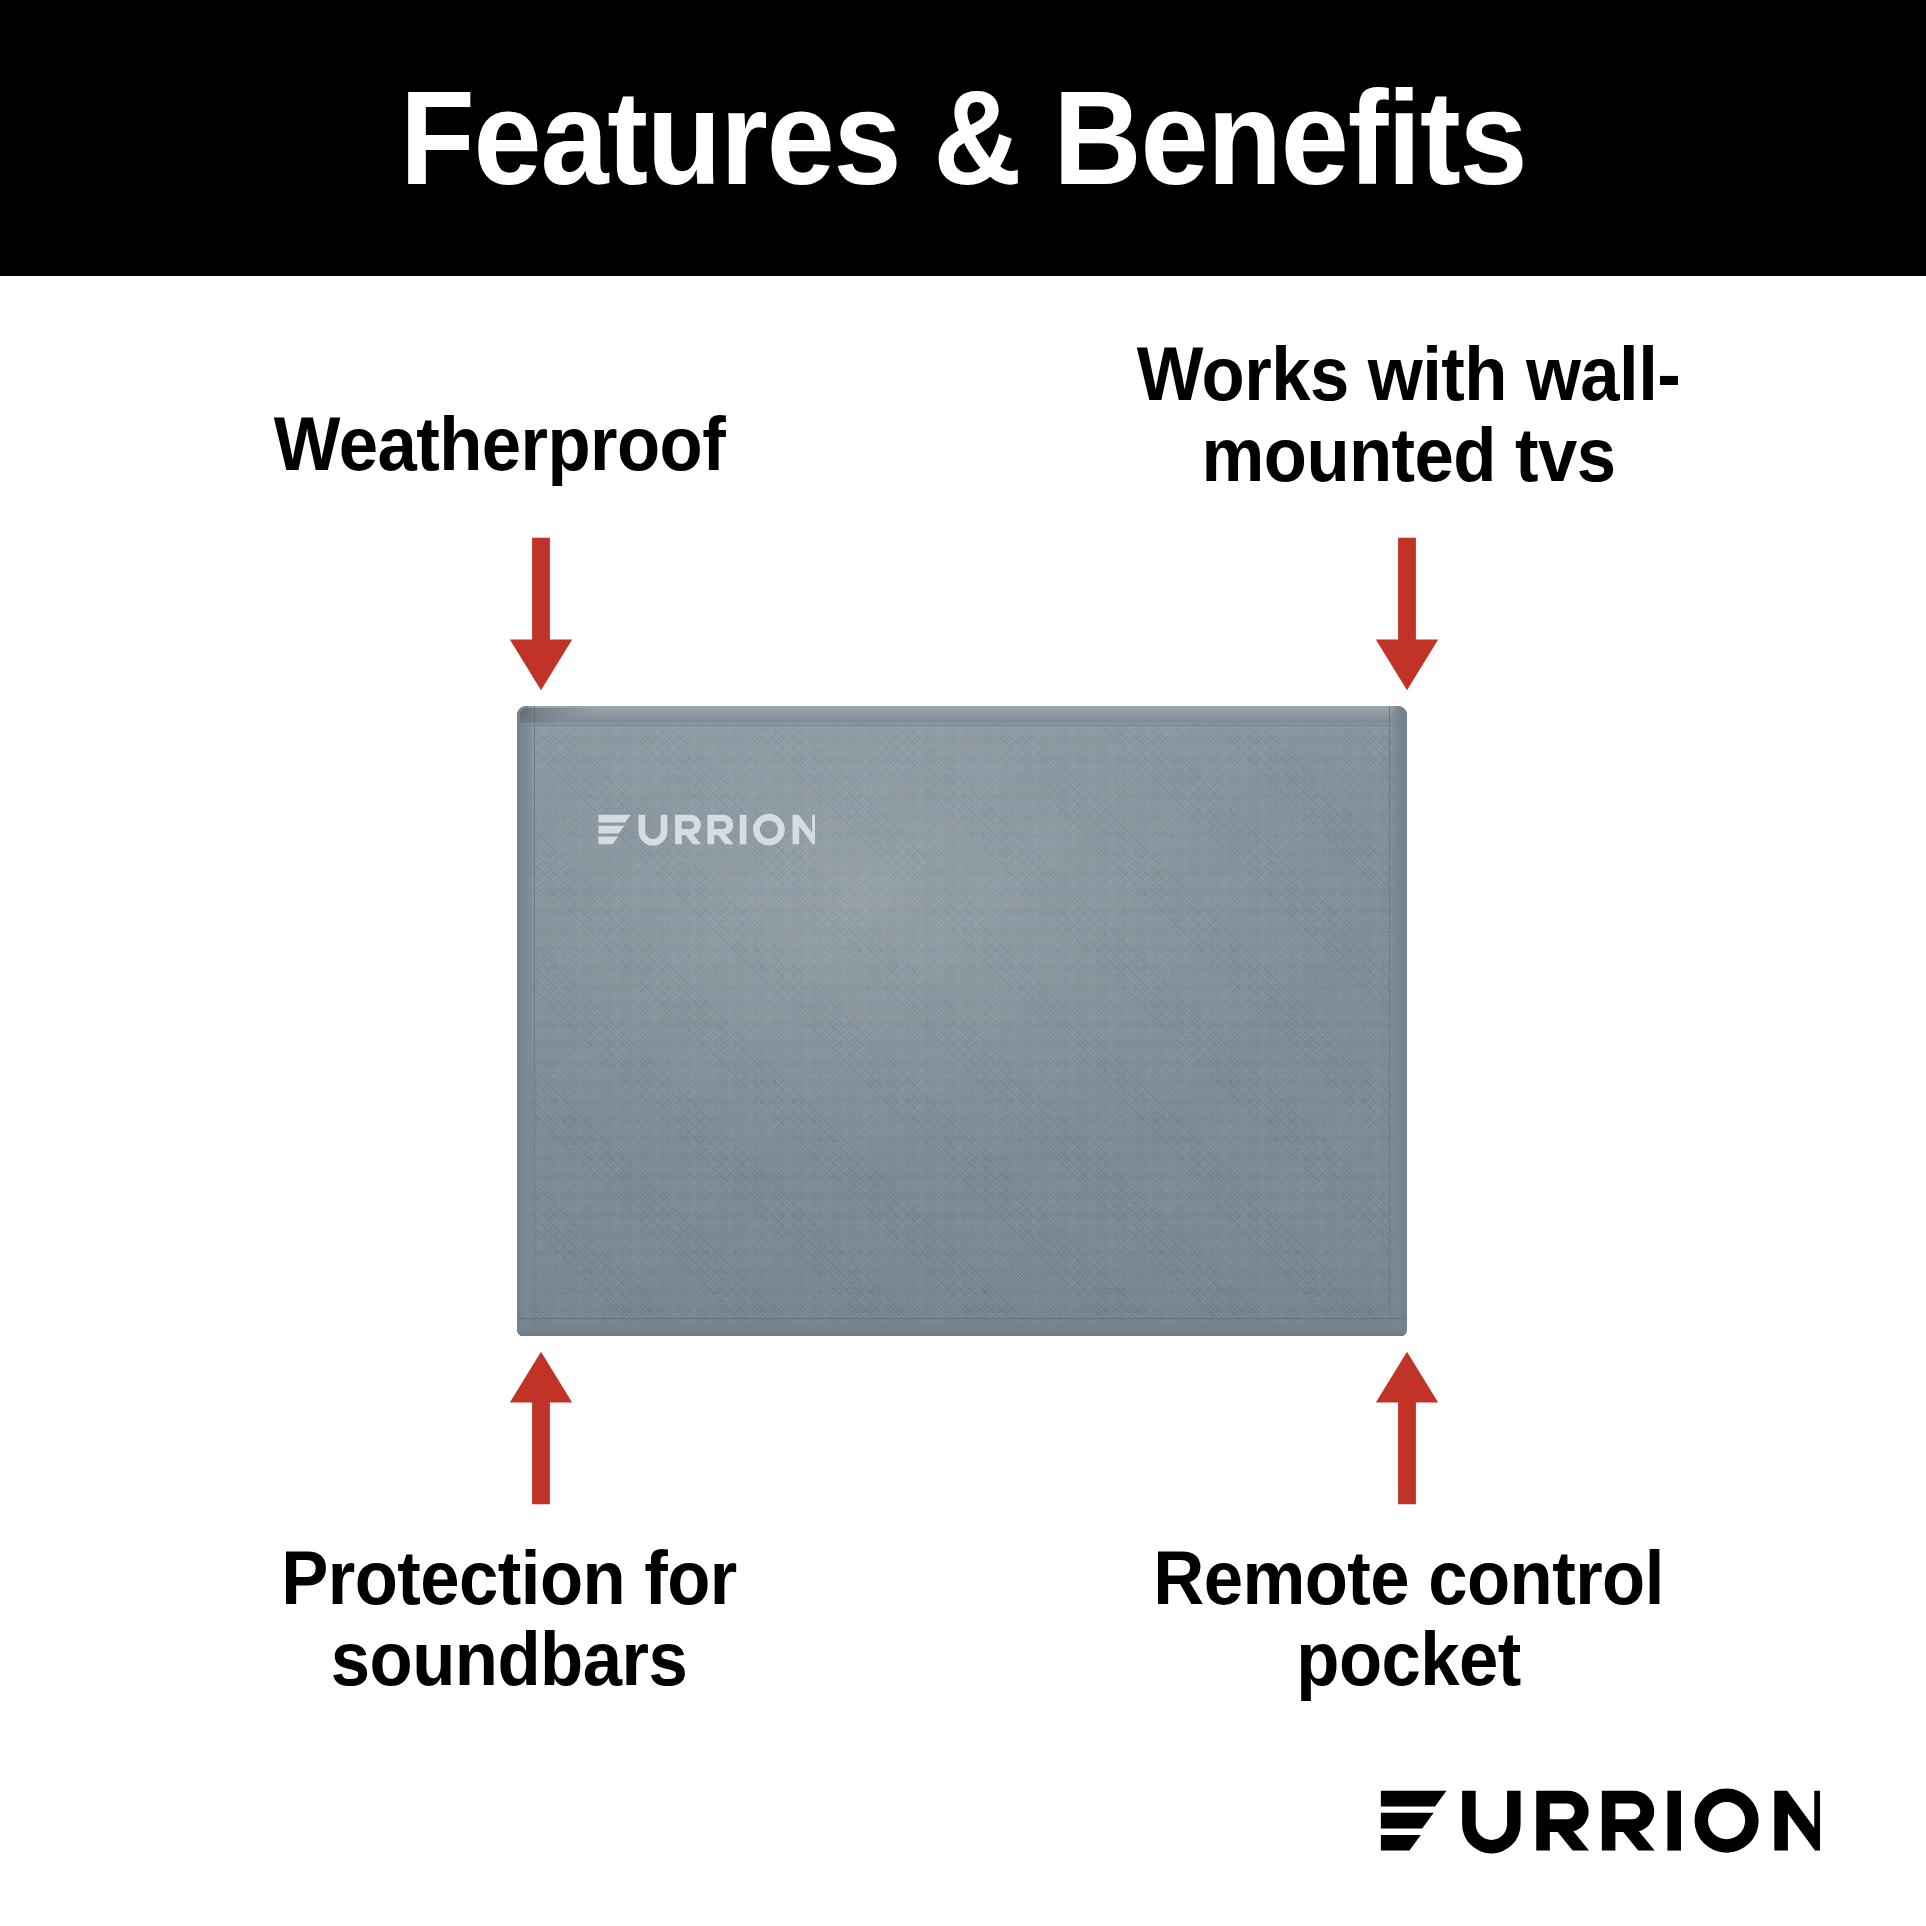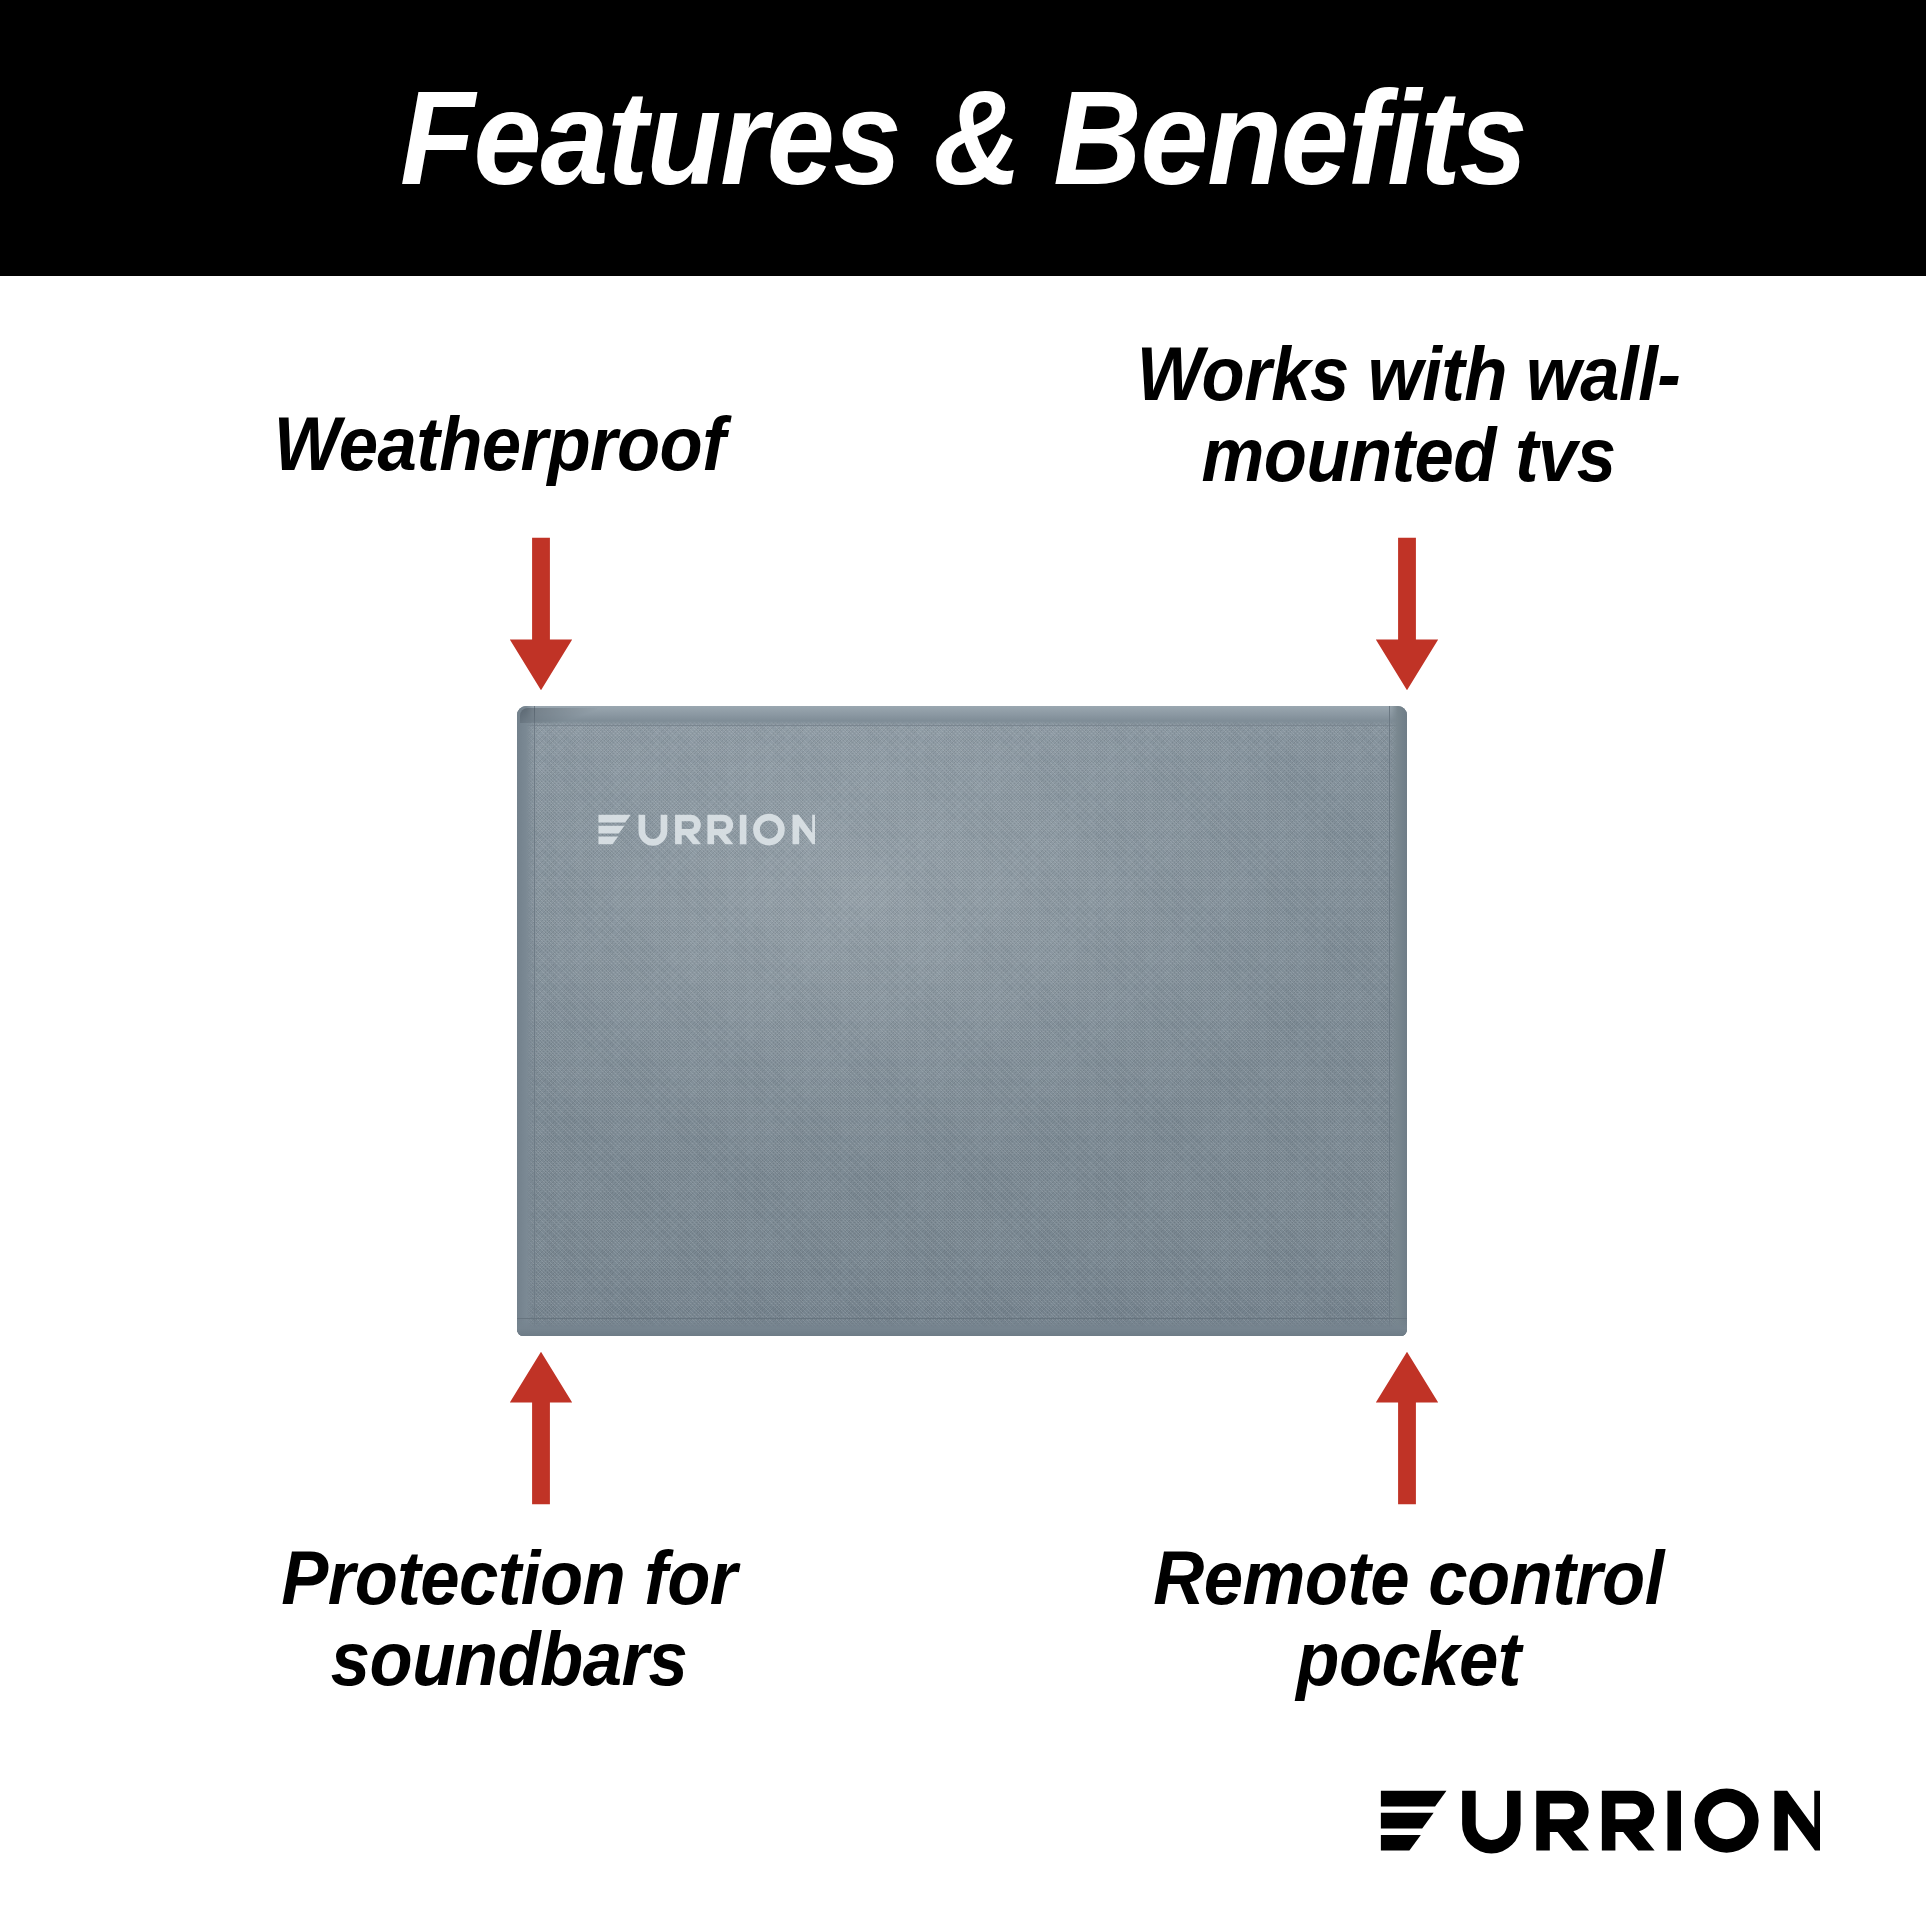--- a/index.html
+++ b/index.html
@@ -9,21 +9,20 @@
     background: #ffffff;
   }
 
   #page {
     position: relative;
     width: 1926px;
     height: 1926px;
     background: #ffffff;
     overflow: hidden;
     font-family: "Liberation Sans", "DejaVu Sans", sans-serif;
-    font-style: italic;
   }
 
   
   .header-band {
     position: absolute;
     left: 0;
     top: 0;
     width: 1926px;
     height: 276px;
     background: #000000;

